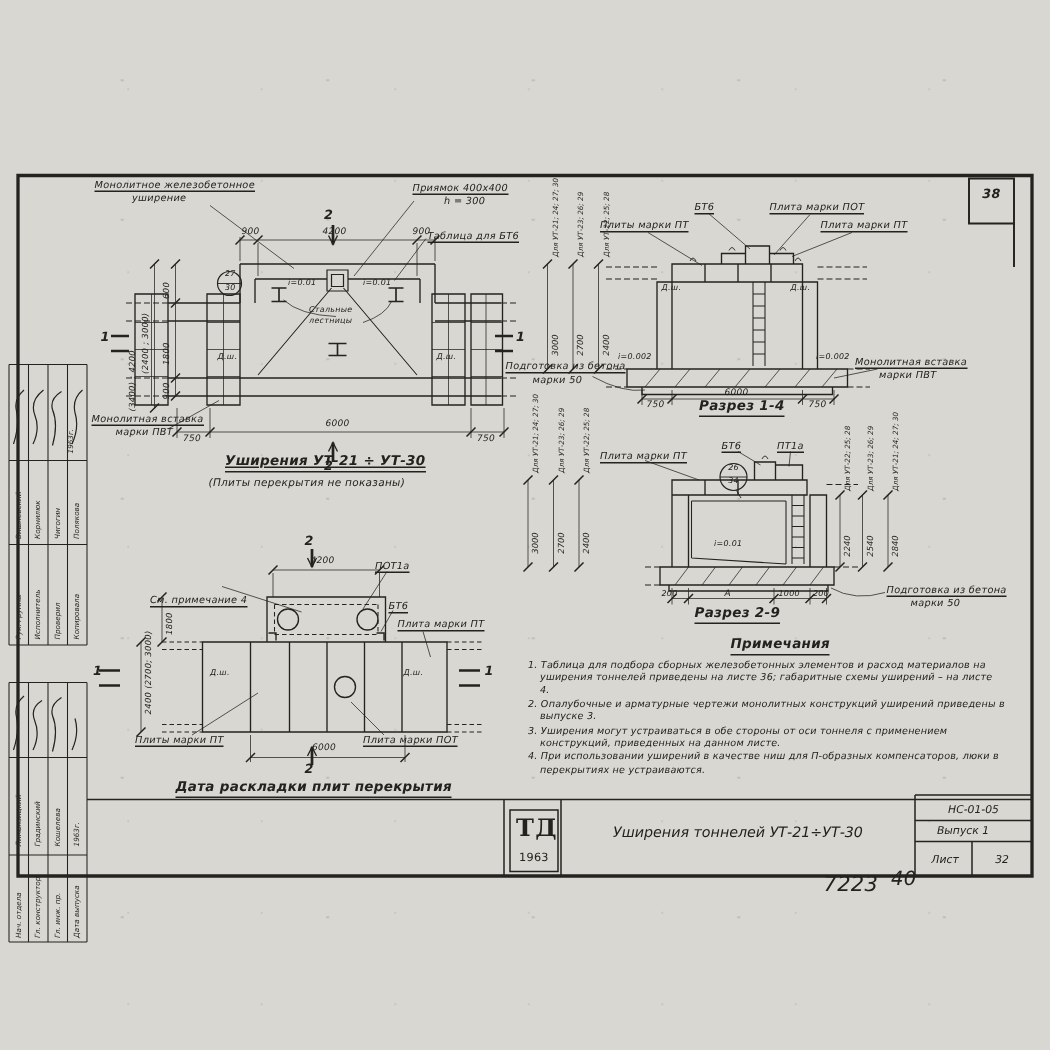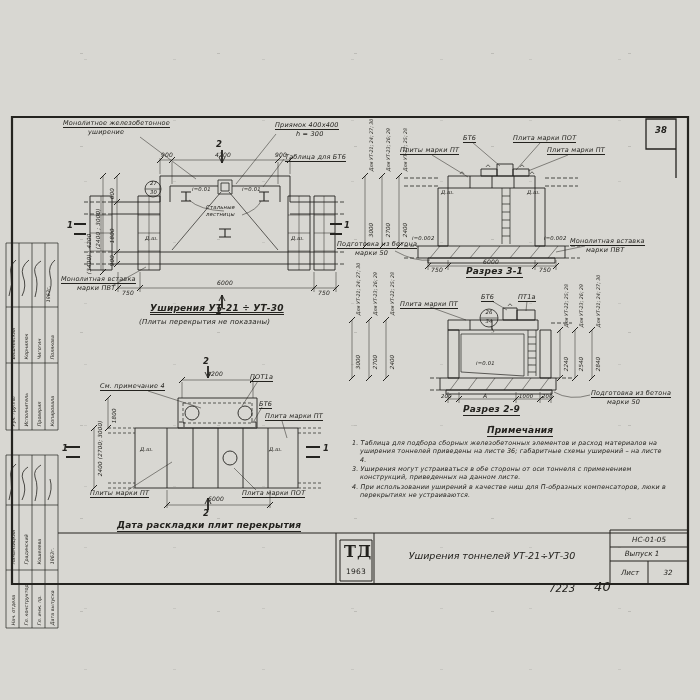--- a/index.html
+++ b/index.html
@@ -96,21 +96,21 @@
     <g stroke-width="1">
       <path d="M157,163 l6,-6 M169,163 l6,-6 M275,163 l6,-6 M287,163 l6,-6 M115,291 l6,-6 M137,291 l6,-6 M311,291 l6,-6 M333,291 l6,-6 M114,179 l6,-6 M114,205 l6,-6 M114,255 l6,-6 M114,267 l6,-6 M100,179 l6,-6 M100,275 l6,-6"></path>
       <path d="M425,269 l6,-6 M445,269 l6,-6 M532,269 l6,-6 M553,269 l6,-6 M362,179 l6,-6 M362,249 l6,-6 M379,179 l6,-6 M379,249 l6,-6 M396,179 l6,-6 M396,249 l6,-6"></path>
       <path d="M445,402 l6,-6 M456,402 l6,-6 M513,402 l6,-6 M537,402 l6,-6 M548,402 l6,-6 M349,323 l6,-6 M349,381 l6,-6 M366,323 l6,-6 M366,381 l6,-6 M383,323 l6,-6 M383,381 l6,-6 M557,333 l6,-6 M557,381 l6,-6 M572,333 l6,-6 M572,381 l6,-6 M589,333 l6,-6 M589,381 l6,-6"></path>
       <path d="M179,383 l6,-6 M250,383 l6,-6 M164,508 l6,-6 M267,508 l6,-6 M105,401 l6,-6 M105,431 l6,-6 M91,431 l6,-6 M91,491 l6,-6"></path>
     </g>
   </g>
 </svg>
 
 <div class="lbl sz8" style="left:648px;top:126px;width:26px;text-align:center;">38</div>
-<div class="lbl hand" style="left:549px;top:583px;font-size:10px;">7223</div>
+<div class="lbl hand" style="left:549px;top:583px;font-size:14px;">7223</div>
 <div class="lbl hand" style="left:594px;top:580px;font-size:13px;">40</div>
 
 <div class="lbl u" style="left:63px;top:120px;">Монолитное железобетонное</div>
 <div class="lbl" style="left:88px;top:129px;">уширение</div>
 <div class="lbl u" style="left:275px;top:122px;">Приямок 400x400</div>
 <div class="lbl" style="left:296px;top:131px;">h = 300</div>
 <div class="lbl u" style="left:285px;top:154px;">Таблица для БТ6</div>
 <div class="lbl sz5" style="left:206px;top:205px;">Стальные</div>
 <div class="lbl sz5" style="left:206px;top:212px;">лестницы</div>
 <div class="lbl u" style="left:61px;top:276px;">Монолитная вставка</div>
@@ -153,21 +153,21 @@
 <div class="lbl sz5" style="left:527px;top:190px;">Д.ш.</div>
 <div class="lbl sz6" style="left:431px;top:267px;">750</div>
 <div class="lbl sz6" style="left:483px;top:259px;">6000</div>
 <div class="lbl sz6" style="left:539px;top:267px;">750</div>
 <div class="rv" style="left:374px;top:166px;">Для УТ-21; 24; 27; 30</div>
 <div class="rv" style="left:391px;top:166px;">Для УТ-23; 26; 29</div>
 <div class="rv" style="left:408px;top:166px;">Для УТ-22; 25; 28</div>
 <div class="rv" style="left:374px;top:231px;font-size:5.6px;">3000</div>
 <div class="rv" style="left:391px;top:231px;font-size:5.6px;">2700</div>
 <div class="rv" style="left:408px;top:231px;font-size:5.6px;">2400</div>
-<div class="lbl title" style="left:466px;top:266px;">Разрез 3-1</div>
+<div class="lbl title" style="left:466px;top:266px;">Разрез 1-4</div>
 
 <div class="lbl u" style="left:400px;top:301px;">Плита марки ПТ</div>
 <div class="lbl u" style="left:481px;top:294px;">БТ6</div>
 <div class="lbl u" style="left:518px;top:294px;">ПТ1а</div>
 <div class="lbl sz5" style="left:484px;top:310px;width:10px;text-align:center;">26</div>
 <div class="lbl sz5" style="left:484px;top:319px;width:10px;text-align:center;">34</div>
 <div class="lbl sz5" style="left:476px;top:361px;">i=0.01</div>
 <div class="lbl sz5" style="left:441px;top:394px;">200</div>
 <div class="lbl sz6" style="left:483px;top:393px;">А</div>
 <div class="lbl sz5" style="left:519px;top:394px;">1000</div>
@@ -181,41 +181,42 @@
 <div class="rv" style="left:378px;top:363px;font-size:5.6px;">2700</div>
 <div class="rv" style="left:395px;top:363px;font-size:5.6px;">2400</div>
 <div class="rv" style="left:569px;top:322px;">Для УТ-22; 25; 28</div>
 <div class="rv" style="left:584px;top:322px;">Для УТ-23; 26; 29</div>
 <div class="rv" style="left:601px;top:322px;">Для УТ-21; 24; 27; 30</div>
 <div class="rv" style="left:569px;top:365px;font-size:5.6px;">2240</div>
 <div class="rv" style="left:584px;top:365px;font-size:5.6px;">2540</div>
 <div class="rv" style="left:601px;top:365px;font-size:5.6px;">2840</div>
 <div class="lbl title" style="left:463px;top:404px;">Разрез 2-9</div>
 
-<div class="lbl u" style="left:100px;top:383px;">См. примечание 4</div>
+<div class="lbl u" style="left:100px;top:397px;">См. примечание 4</div>
 <div class="lbl u" style="left:250px;top:374px;">ПОТ1а</div>
 <div class="lbl u" style="left:259px;top:401px;">БТ6</div>
 <div class="lbl u" style="left:265px;top:413px;">Плита марки ПТ</div>
 <div class="lbl sz5" style="left:140px;top:447px;">Д.ш.</div>
 <div class="lbl sz5" style="left:269px;top:447px;">Д.ш.</div>
 <div class="lbl u" style="left:90px;top:490px;">Плиты марки ПТ</div>
 <div class="lbl u" style="left:242px;top:490px;">Плита марки ПОТ</div>
 <div class="lbl sz6" style="left:207px;top:371px;">4200</div>
 <div class="lbl sz6" style="left:208px;top:496px;">6000</div>
 <div class="lbl rot" style="left:117px;top:417px;">1800</div>
 <div class="lbl rot" style="left:103px;top:470px;">2400 (2700; 3000)</div>
 <div class="lbl sz8" style="left:203px;top:357px;">2</div>
 <div class="lbl sz8" style="left:203px;top:509px;">2</div>
 <div class="lbl sz8" style="left:62px;top:444px;">1</div>
 <div class="lbl sz8" style="left:323px;top:444px;">1</div>
 <div class="lbl title" style="left:117px;top:520px;">Дата раскладки плит перекрытия</div>
 
 <div class="lbl title" style="left:487px;top:425px;">Примечания</div>
 <div class="notes-box">
   <div class="note-item">1. Таблица для подбора сборных железобетонных элементов и расход материалов на уширения тоннелей приведены на листе 36; габаритные схемы уширений – на листе 4.</div>
+  <div class="note-item">2. Опалубочные и арматурные чертежи монолитных конструкций уширений приведены в выпуске 3.</div>
   <div class="note-item">3. Уширения могут устраиваться в обе стороны от оси тоннеля с применением конструкций, приведенных на данном листе.</div>
   <div class="note-item">4. При использовании уширений в качестве ниш для П-образных компенсаторов, люки в перекрытиях не устраиваются.</div>
 </div>
 
 <div class="logo" style="left:344px;top:544px;">ТД</div>
 <div class="lbl" style="left:346px;top:568px;font-size:7.5px;font-style:normal;">1963</div>
 <div class="cell hand" style="left:376px;top:550px;width:232px;font-size:9.5px;">Уширения тоннелей УТ-21÷УТ-30</div>
 <div class="cell sz7" style="left:612px;top:535px;width:74px;">НС-01-05</div>
 <div class="cell sz7" style="left:612px;top:549px;width:60px;">Выпуск 1</div>
 <div class="cell sz7" style="left:612px;top:568px;width:36px;">Лист</div>

